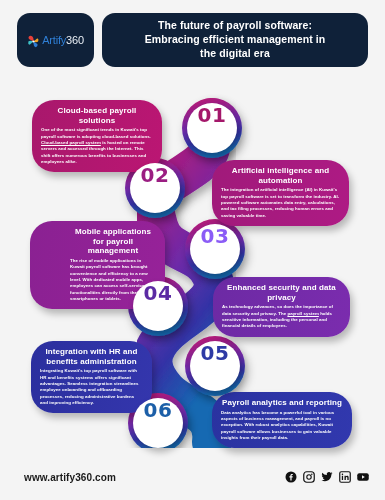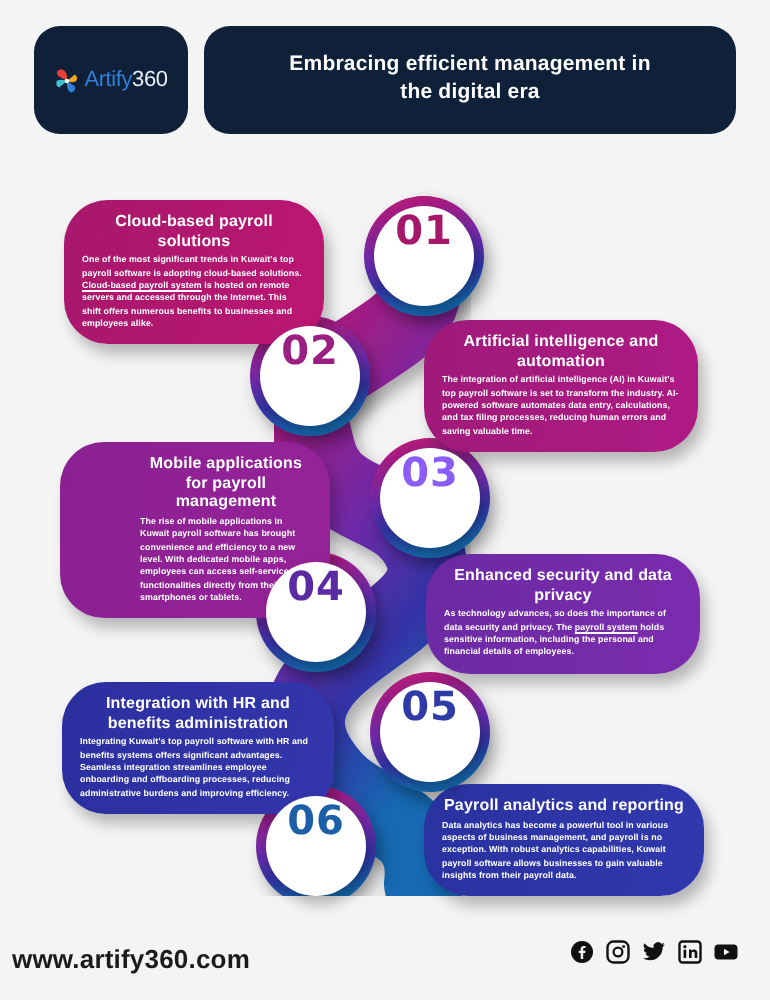--- a/index.html
+++ b/index.html
@@ -81,30 +81,30 @@
   .pill p u{text-decoration:underline;}
 
   .p1{left:32px;top:100px;width:130px;}
   .p1{background:linear-gradient(100deg,#a8186c,#bb1673);}
   .p2{left:212px;top:160px;width:137px;}
   .p2{background:linear-gradient(100deg,#a01a7a,#ae1a84);}
   .p3{left:30px;top:221px;width:135px;padding-left:40px;}
   .p3{background:linear-gradient(100deg,#8a2192,#972299);}
   .p4{left:213px;top:277px;width:137px;}
   .p4{background:linear-gradient(100deg,#6c2aa4,#7b2cae);}
-  .p5{left:31px;top:341px;width:136px;}
+  .p5{left:31px;top:341px;width:121px;}
   .p5{background:linear-gradient(100deg,#2b2f9e,#3436ad);}
   .p6{left:212px;top:392px;width:140px;}
   .p6{background:linear-gradient(100deg,#2a32a0,#3138ae);}
 
   
   .footer{position:absolute;left:0;bottom:0;width:385px;height:42px;}
   .site-url{
-    position:absolute;left:6px;top:14px;
-    font-size:13px;font-weight:bold;color:#1b1b1b;letter-spacing:.1px;
+    position:absolute;left:24px;top:14px;
+    font-size:10px;font-weight:bold;color:#1b1b1b;letter-spacing:.1px;
   }
   .socials{position:absolute;right:16px;top:11px;display:flex;gap:6px;align-items:center;}
   .socials .si{width:12px;height:12px;display:block;}
 </style>
 </head>
 <body>
 
 <div class="page">
 
   <div class="header">
@@ -119,20 +119,21 @@
             <path d="M10 10 L4 15 Q1 14 2 10 Q5 8 10 10 Z" fill="#3ec1c9"></path>
             <circle cx="10" cy="10" r="1.7" fill="#ffffff"></circle>
           </svg>
         </span>
         <span class="logo-text"><span>Artify</span><span class="num">360</span></span>
       </div>
     </div>
 
     <div class="title-card">
       <div class="title-text">
+        <div>The future of payroll software:</div>
         <div>Embracing efficient management in</div>
         <div>the digital era</div>
       </div>
     </div>
   </div>
 
   <div class="ribbon">
     <svg width="385" height="370" viewBox="0 0 385 370">
       <defs>
         <linearGradient id="ribgrad" x1="0" y1="0" x2="0.25" y2="1">

